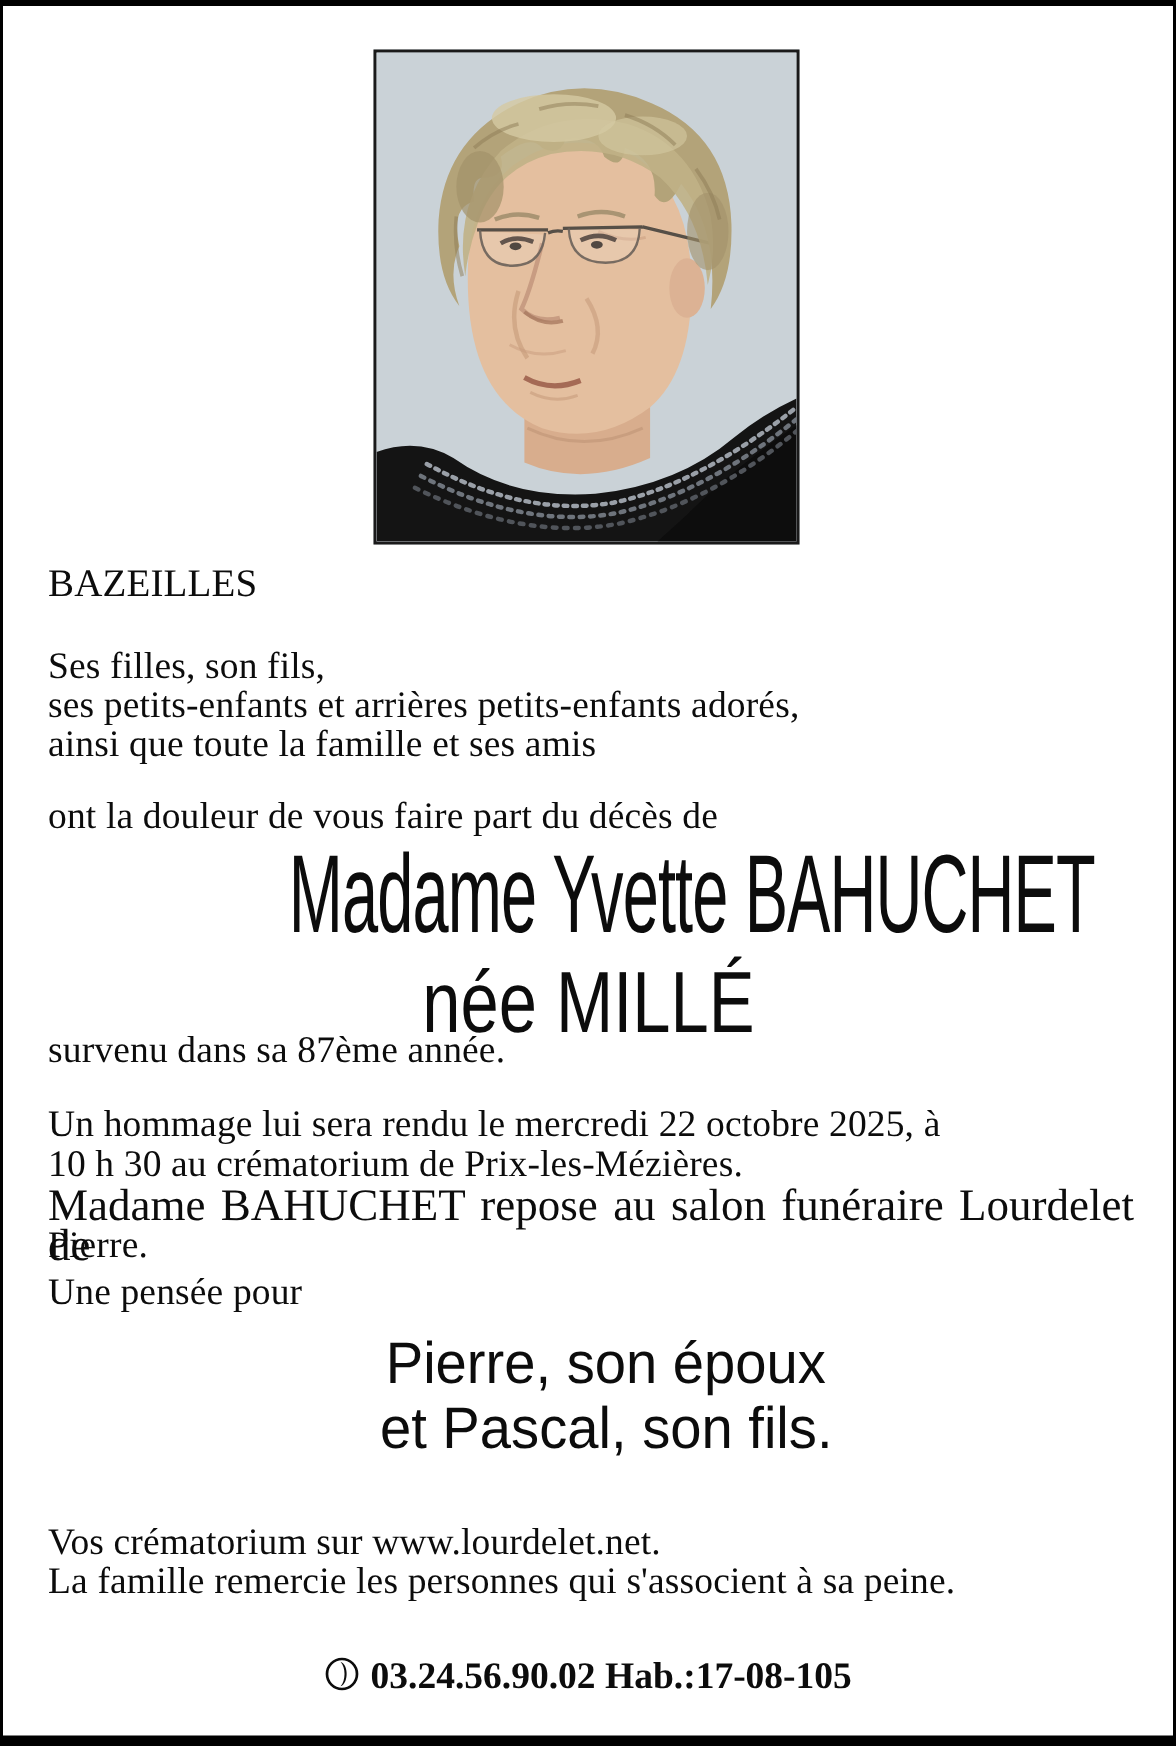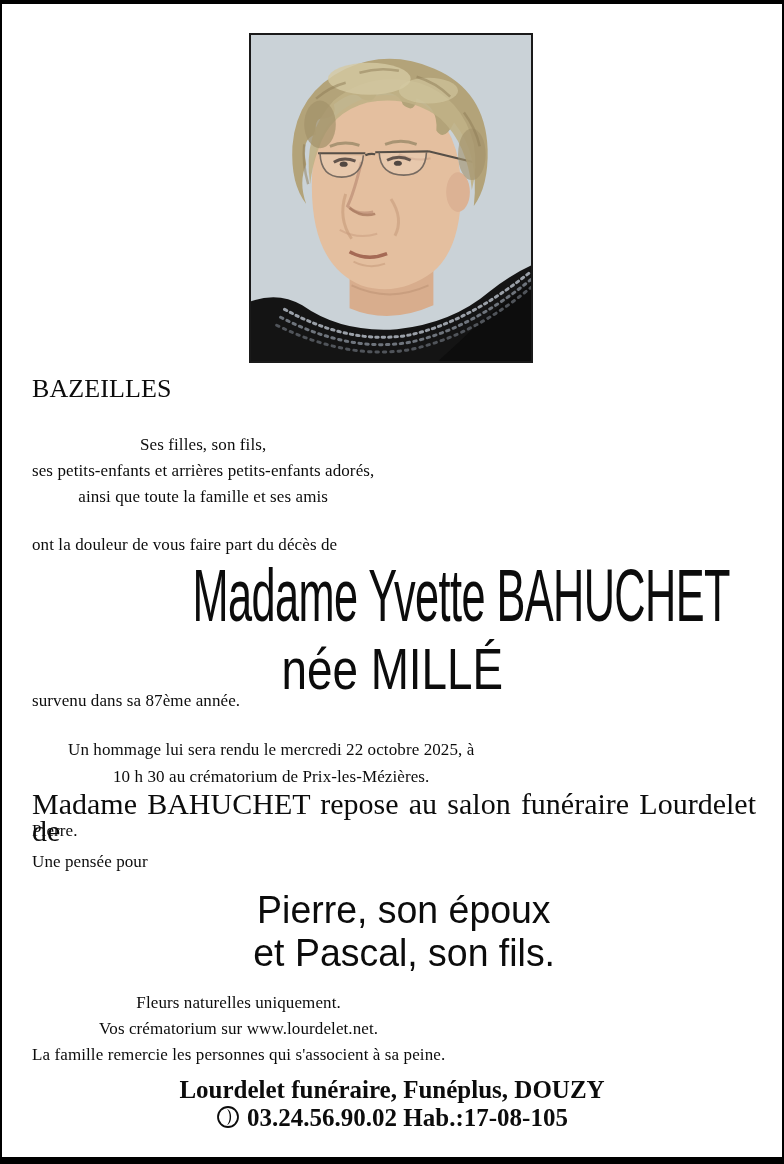--- a/index.html
+++ b/index.html
@@ -9,32 +9,32 @@
     width: 784px;
     height: 1164px;
     background: #ffffff;
     border-style: solid;
     border-color: #000000;
     border-width: 4px 2px 7px 2px;
     font-family: "Liberation Serif", "DejaVu Serif", serif;
     color: #0c0c0c;
     overflow: hidden;
   }
-  .abs { position: absolute; text-align: center; }
+  .abs { position: absolute; }
 
   .photo-frame {
     left: 247px; top: 29px;
     width: 284px; height: 330px;
     border: 2px solid #1a1a1a;
     background: #cad2d7;
   }
   .photo-frame svg { display: block; width: 100%; height: 100%; }
 
   .serif-line {
-    font-size: 17px;
+    font-size: 25px;
     line-height: 26px;
     letter-spacing: 0.1px;
     white-space: nowrap;
   }
   .city { left: 30px; top: 371px; font-size: 26px; line-height: 27px; }
   .intro { left: 30px; top: 428px; }
   .announce { left: 30px; top: 528px; }
 
   .name-block {
     left: 0; top: 552px; width: 100%;
@@ -52,21 +52,21 @@
     text-align: center;
     font-family: "Liberation Sans", "DejaVu Sans", sans-serif;
     font-weight: normal;
     font-size: 58px;
     line-height: 62px;
     white-space: nowrap;
   }
   .maiden-block .condense { display: inline-block; transform: scaleX(0.79); transform-origin: 50% 50%; }
 
   .age { left: 30px; top: 684px; }
-  .ceremony { left: 30px; top: 732px; line-height: 27px; margin-left: 36px; }
+  .ceremony { left: 30px; top: 732px; line-height: 27px; }
   .repose-justified {
     left: 30px; top: 786px; width: 724px;
     font-size: 30px; line-height: 27px;
     text-align: justify;
     text-align-last: justify;
     white-space: normal;
   }
   .douzy { left: 30px; top: 813px; line-height: 27px; }
   .thought { left: 30px; top: 845px; }
 
@@ -180,26 +180,25 @@
   <div class="abs serif-line douzy">Pierre.</div>
 
   <div class="abs serif-line thought">Une pensée pour</div>
 
   <div class="abs dedication">
     <span class="condense">Pierre, son époux</span><br>
     <span class="condense">et Pascal, son fils.</span>
   </div>
 
   <div class="abs serif-line closing">
-    <span>Fleurs naturelles uniquement.</span><br>
+    <br>
     <span>Vos crématorium sur www.lourdelet.net.</span><br>
     <span>La famille remercie les personnes qui s'associent à sa peine.</span>
   </div>
 
-  <div class="abs footer-line footer-1">Lourdelet funéraire, Funéplus, DOUZY</div>
   <div class="abs footer-line footer-2">
     <svg class="phone-icon-svg" width="24" height="24" viewBox="0 0 24 24">
       <circle cx="12" cy="12" r="10" fill="none" stroke="#0c0c0c" stroke-width="1.8"></circle>
       <path d="M11,3.8 C16.5,5.6 16.5,18.4 11,20.2 C14.6,16.4 14.6,7.6 11,3.8 Z" fill="#0c0c0c"></path>
     </svg><span>03.24.56.90.02</span>&nbsp;<span>Hab.:17-08-105</span>
   </div>
 
 </div>
 
 </body></html>

